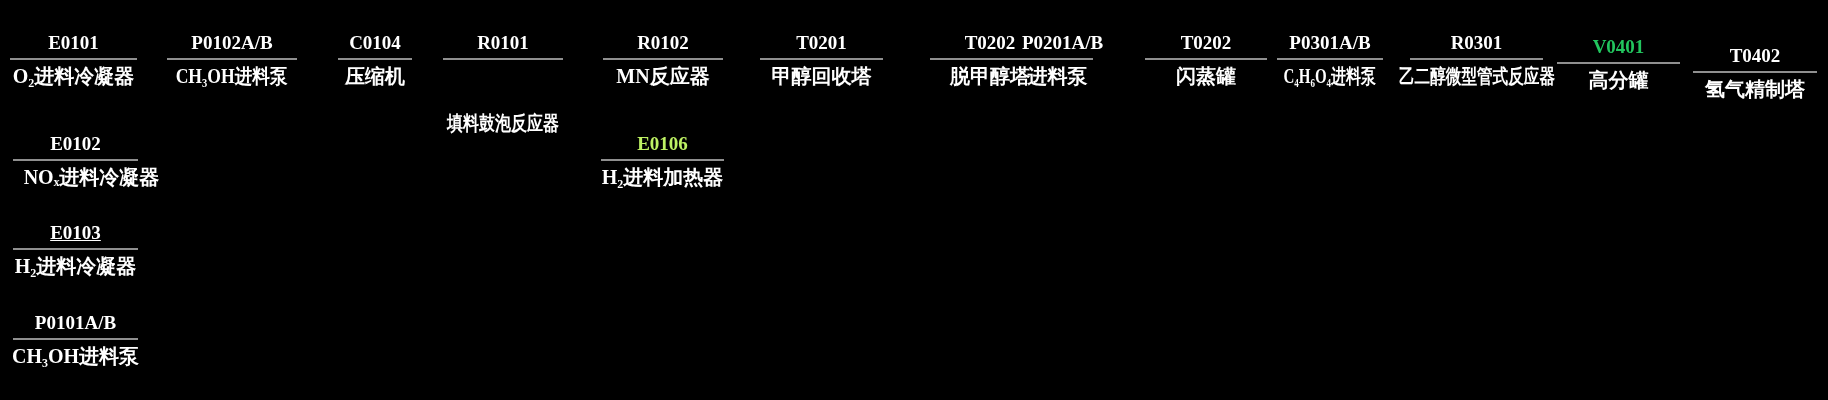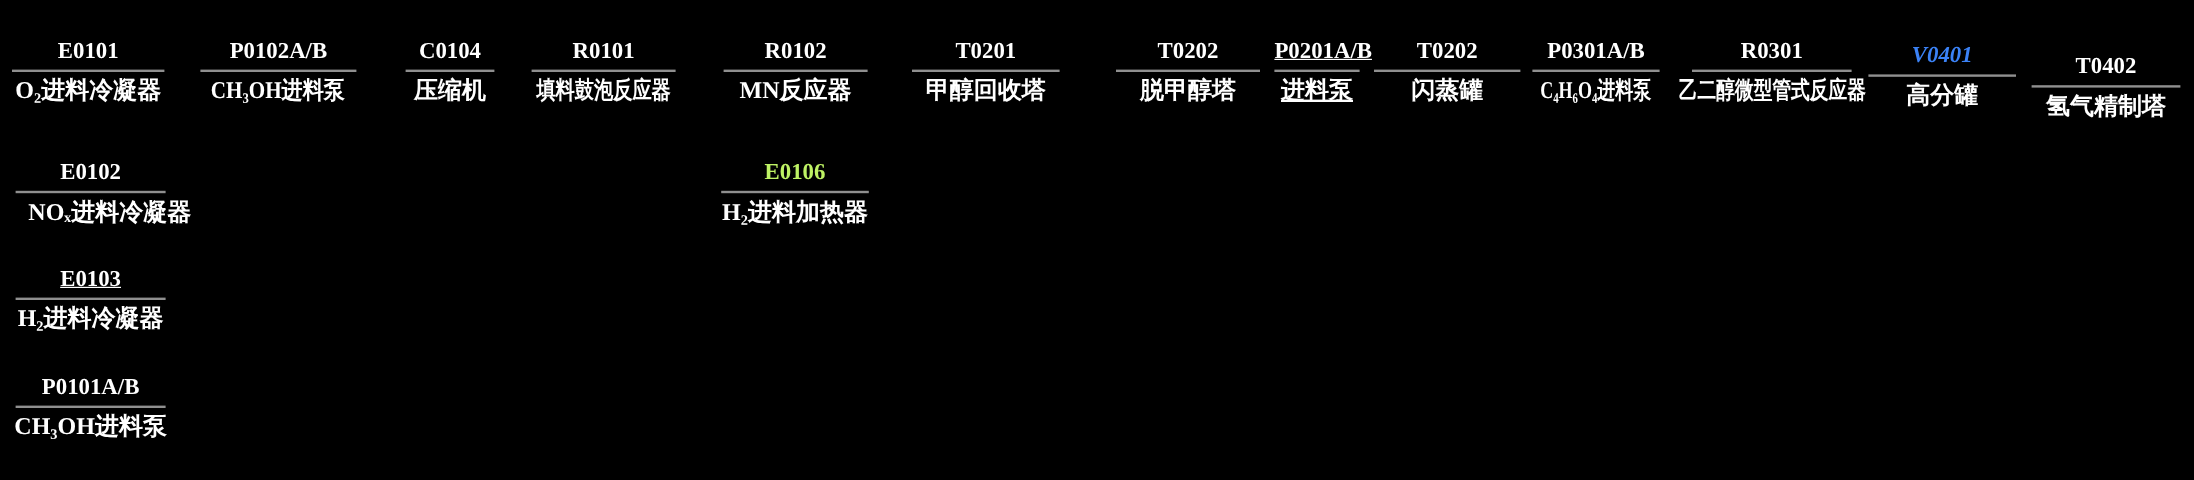--- a/index.html
+++ b/index.html
@@ -33,26 +33,26 @@
     line-height:24px;
     white-space:nowrap;
     padding-top:4px;
     transform-origin:center top;
   }
   
   .label:nth-child(1){left:10px;top:31px;width:127px;}
   .label:nth-child(2){left:167px;top:31px;width:130px;}
   .label:nth-child(2) .name{transform:scaleX(.88);}
   .label:nth-child(3){left:338px;top:31px;width:74px;}
-  .label:nth-child(4){left:443px;top:31px;width:120px;}
+  .label:nth-child(4){left:443px;top:31px;width:120px;gap:47px;}
   .label:nth-child(4) .name{transform:scaleX(.8);}
   .label:nth-child(5){left:603px;top:31px;width:120px;}
   .label:nth-child(6){left:760px;top:31px;width:123px;}
   .label:nth-child(7){left:930px;top:31px;width:120px;}
-  .label:nth-child(8){left:1062px;top:31px;width:71px;text-decoration:underline;}
+  .label:nth-child(8){left:1022px;top:31px;width:71px;}
   .label:nth-child(9){left:1145px;top:31px;width:122px;}
   .label:nth-child(10){left:1277px;top:31px;width:106px;}
   .label:nth-child(10) .name{transform:scaleX(.75);}
   .label:nth-child(11){left:1410px;top:31px;width:133px;}
   .label:nth-child(11) .name{transform:scaleX(.78);}
   .label:nth-child(12){left:1557px;top:35px;width:123px;}
   .label:nth-child(13){left:1693px;top:44px;width:124px;}
   .label:nth-child(14){left:13px;top:132px;width:125px;}
   .label:nth-child(15){left:601px;top:132px;width:123px;}
   .label:nth-child(16){left:13px;top:221px;width:125px;}
@@ -100,21 +100,21 @@
   </div>
     <div class="label">
     <div class="tag" style="color: rgb(255, 255, 255); border-bottom-color: rgb(143, 143, 143);">P0301A/B</div>
     <div class="name" style="color: rgb(255, 255, 255);">C₄H₆O₄进料泵</div>
   </div>
     <div class="label">
     <div class="tag" style="color: rgb(255, 255, 255); border-bottom-color: rgb(143, 143, 143);">R0301</div>
     <div class="name" style="color: rgb(255, 255, 255);">乙二醇微型管式反应器</div>
   </div>
     <div class="label">
-    <div class="tag" style="color: #3b82f6; border-bottom-color: rgb(143, 143, 143); font-style: italic;">V0401</div>
+    <div class="tag" style="color: #22c55e; border-bottom-color: rgb(143, 143, 143);">V0401</div>
     <div class="name" style="color: rgb(255, 255, 255);">高分罐</div>
   </div>
     <div class="label">
     <div class="tag" style="color: rgb(255, 255, 255); border-bottom-color: rgb(143, 143, 143);">T0402</div>
     <div class="name" style="color: rgb(255, 255, 255);">氢气精制塔</div>
   </div>
     <div class="label">
     <div class="tag" style="color: rgb(255, 255, 255); border-bottom-color: rgb(143, 143, 143);">E0102</div>
     <div class="name" style="color: rgb(255, 255, 255); margin-left: 32px;">NOₓ进料冷凝器</div>
   </div>

